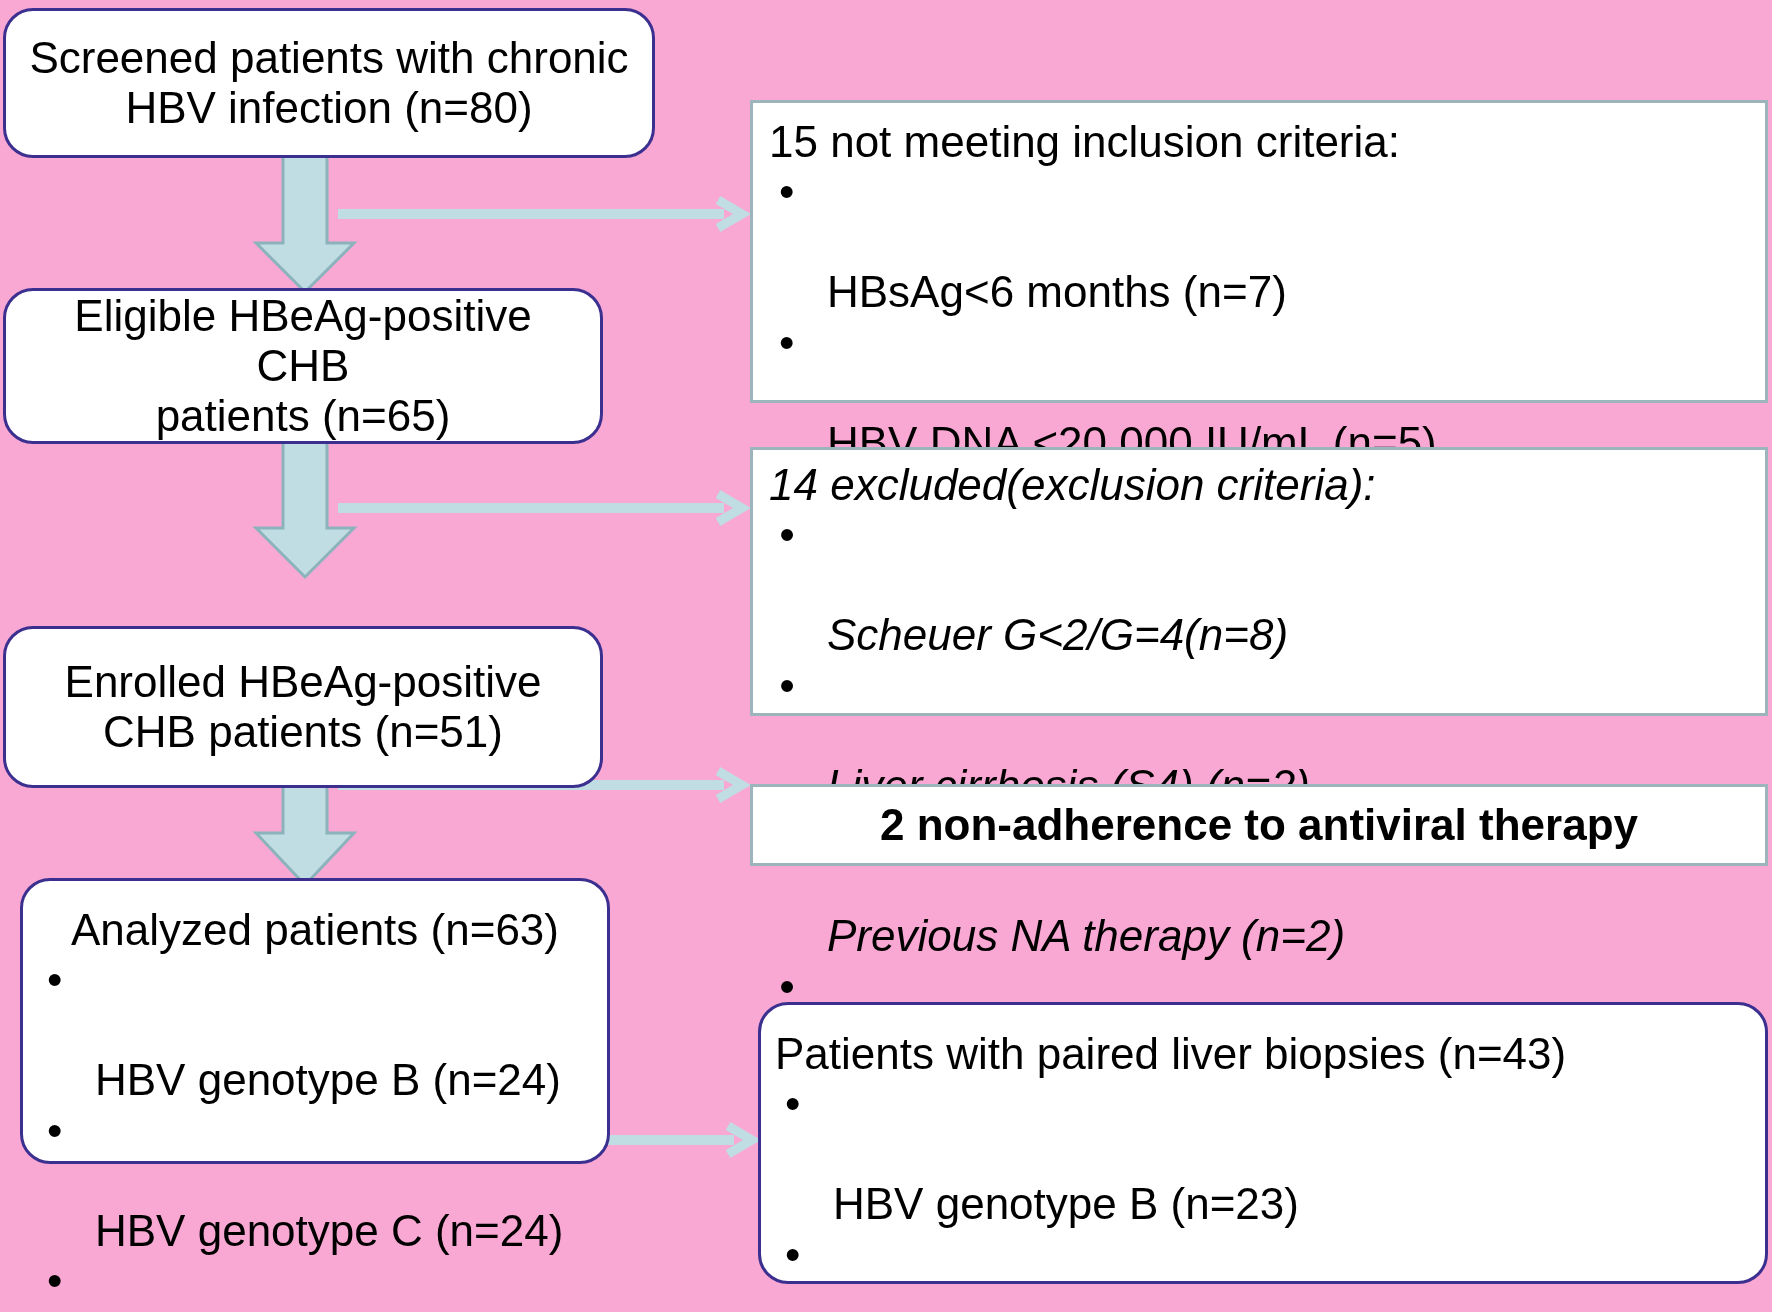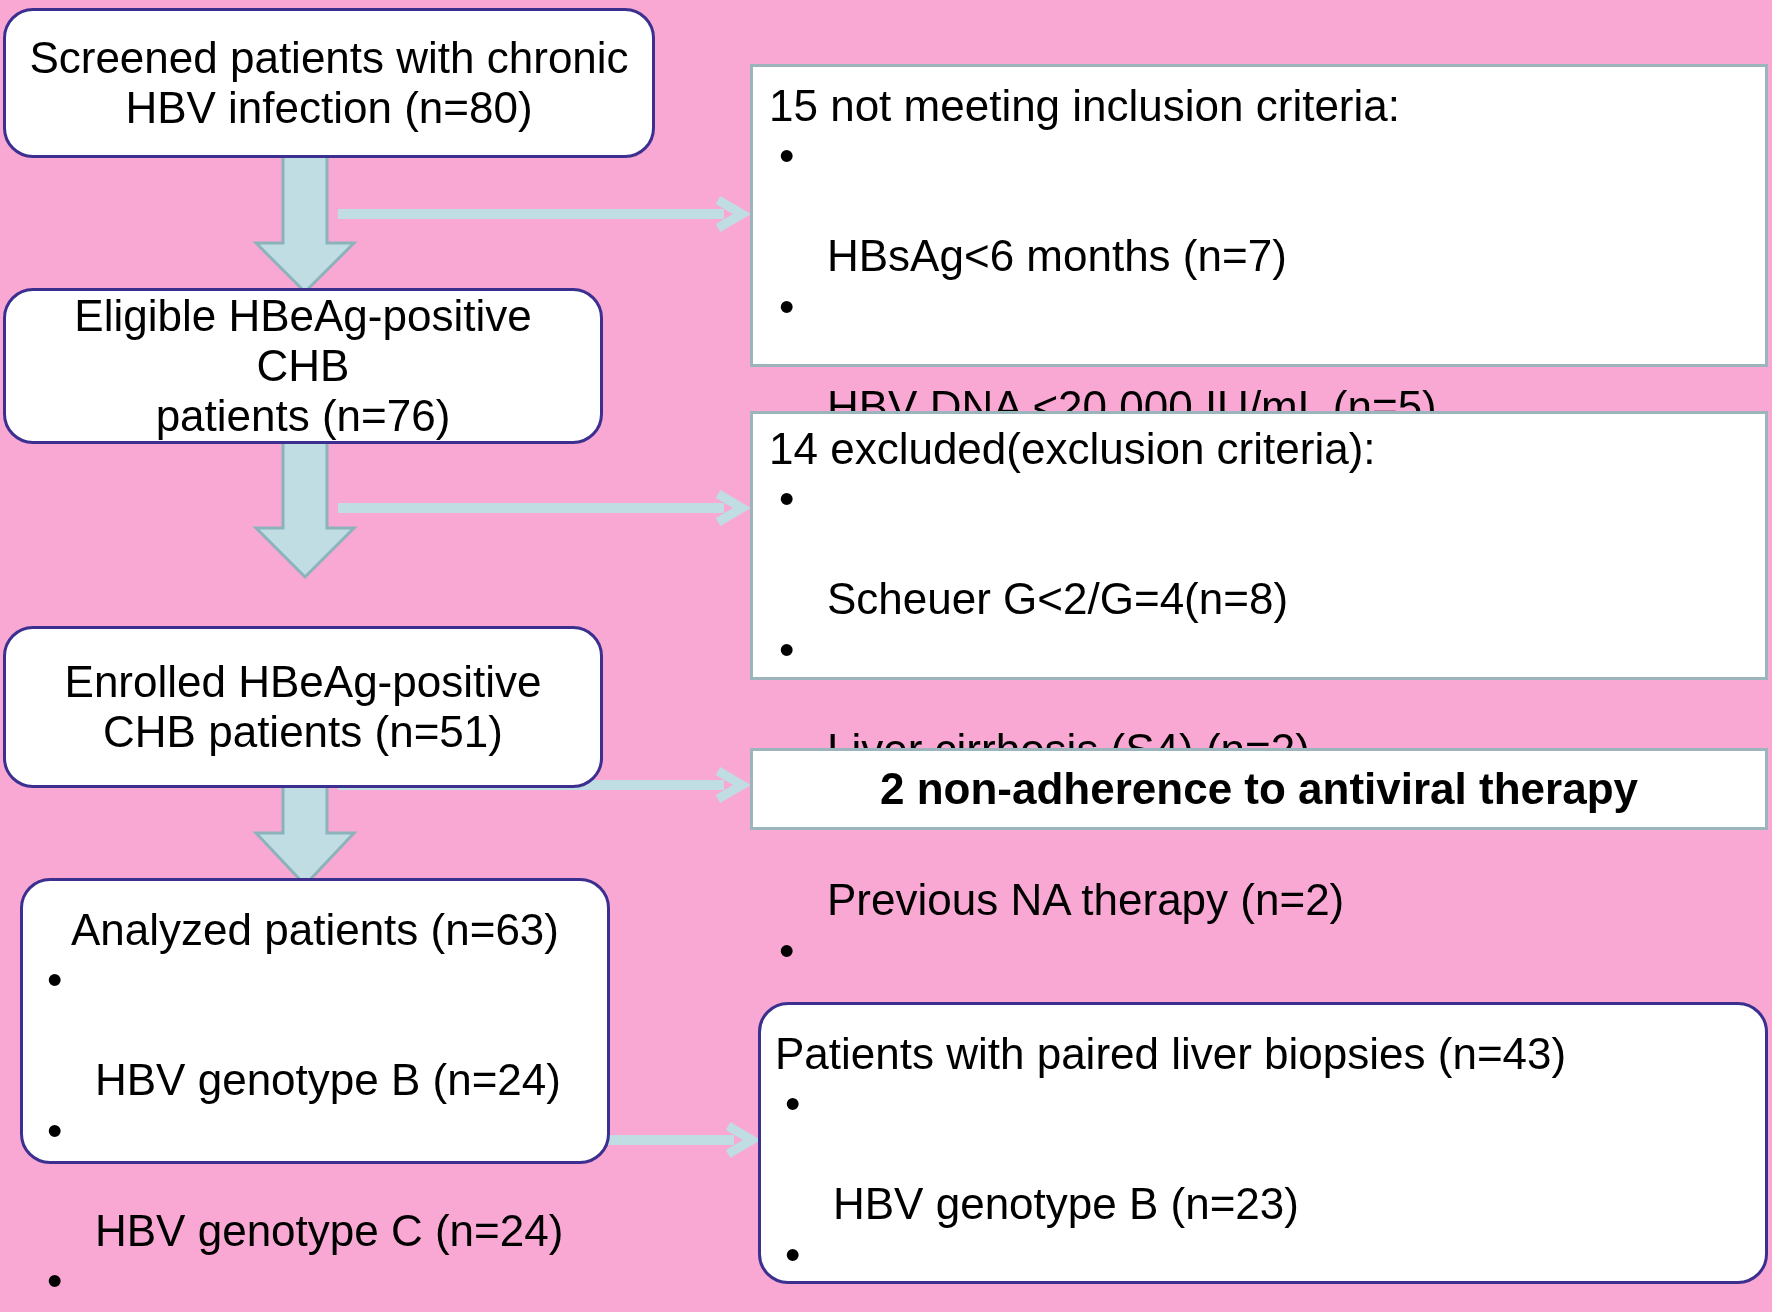--- a/index.html
+++ b/index.html
@@ -28,20 +28,21 @@
     flex-direction: column;
     justify-content: center;
   }
   .node.rounded {
     border: 3px solid #3b2f8f;
     border-radius: 30px;
   }
   .node.square {
     border: 3px solid #9cb5bd;
     border-radius: 0;
+    margin-top: 36px;
   }
   .node-title {
     font-size: 44px;
     line-height: 1.14;
     color: #000000;
     text-align: center;
     white-space: pre-line;
   }
   .node-title.left {
     text-align: left;
@@ -129,24 +130,24 @@
       <li>
         <span class="bullet-dot">•</span>
         <span>Not meeting both ALT and histologic
 activity criteria (n=3)</span>
       </li>
     </ul>
   </div>
 
   <div class="node rounded" style="left:3px; top:288px; width:600px; height:156px; padding:0 22px;">
     <div class="node-title">Eligible HBeAg-positive CHB
-patients (n=76)</div>
-  </div>
-
-  <div class="node square" style="left:750px; top:411px; width:1018px; height:269px; padding:10px 16px 0 16px; justify-content:flex-start;">
+patients (n=65)</div>
+  </div>
+
+  <div class="node square" style="left:750px; top:411px; width:1018px; height:269px; padding:10px 16px 0 16px; justify-content:flex-start;font-style:italic;">
     <div class="node-title left">14 excluded(exclusion criteria):</div>
     <ul class="bullets">
       <li>
         <span class="bullet-dot">•</span>
         <span>Scheuer G&lt;2/G=4(n=8)</span>
       </li>
       <li>
         <span class="bullet-dot">•</span>
         <span>Liver cirrhosis (S4) (n=2)</span>
       </li>

